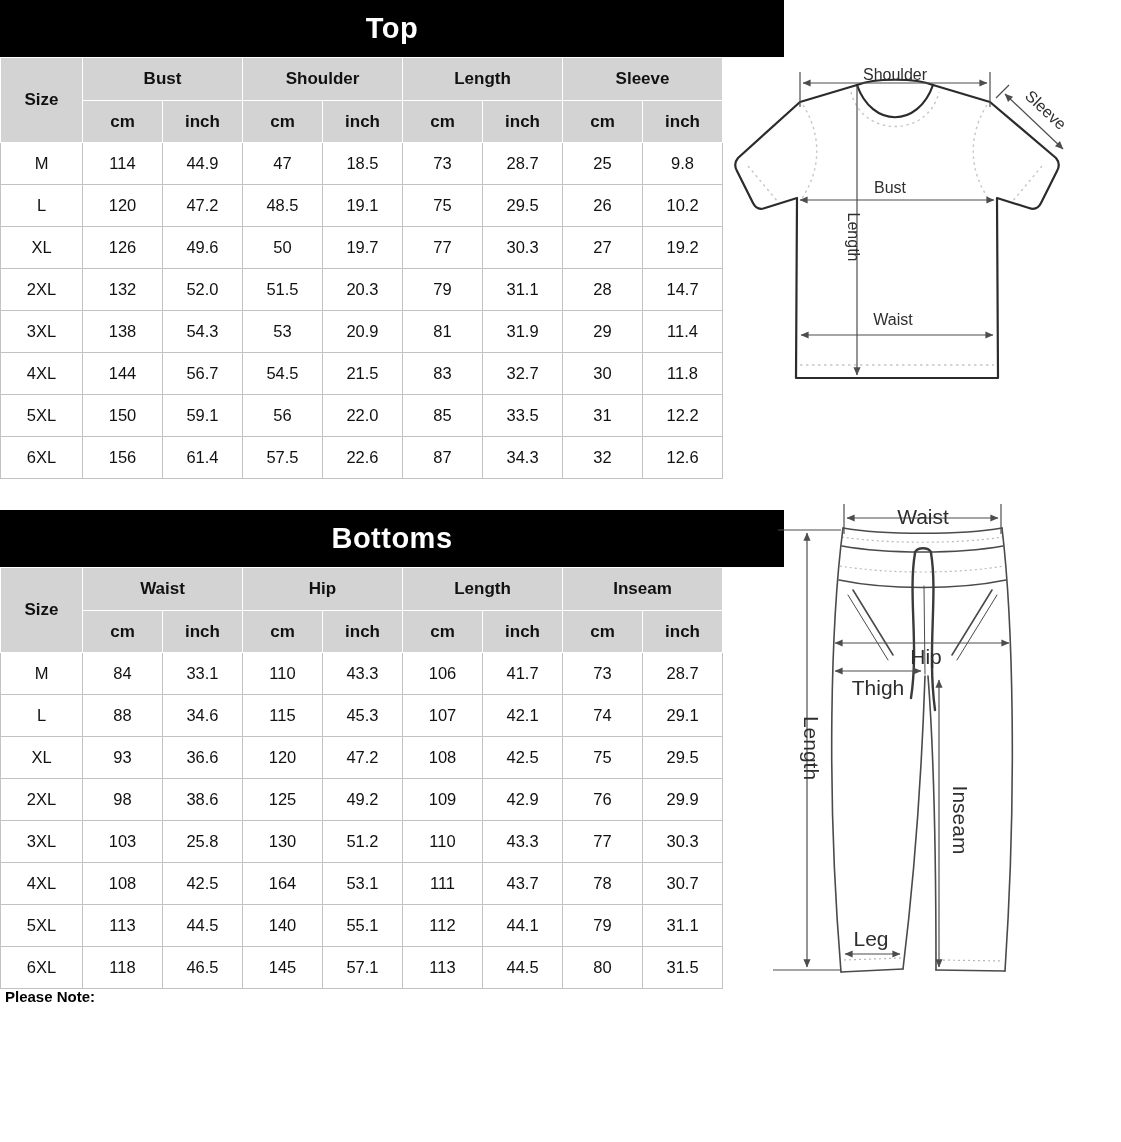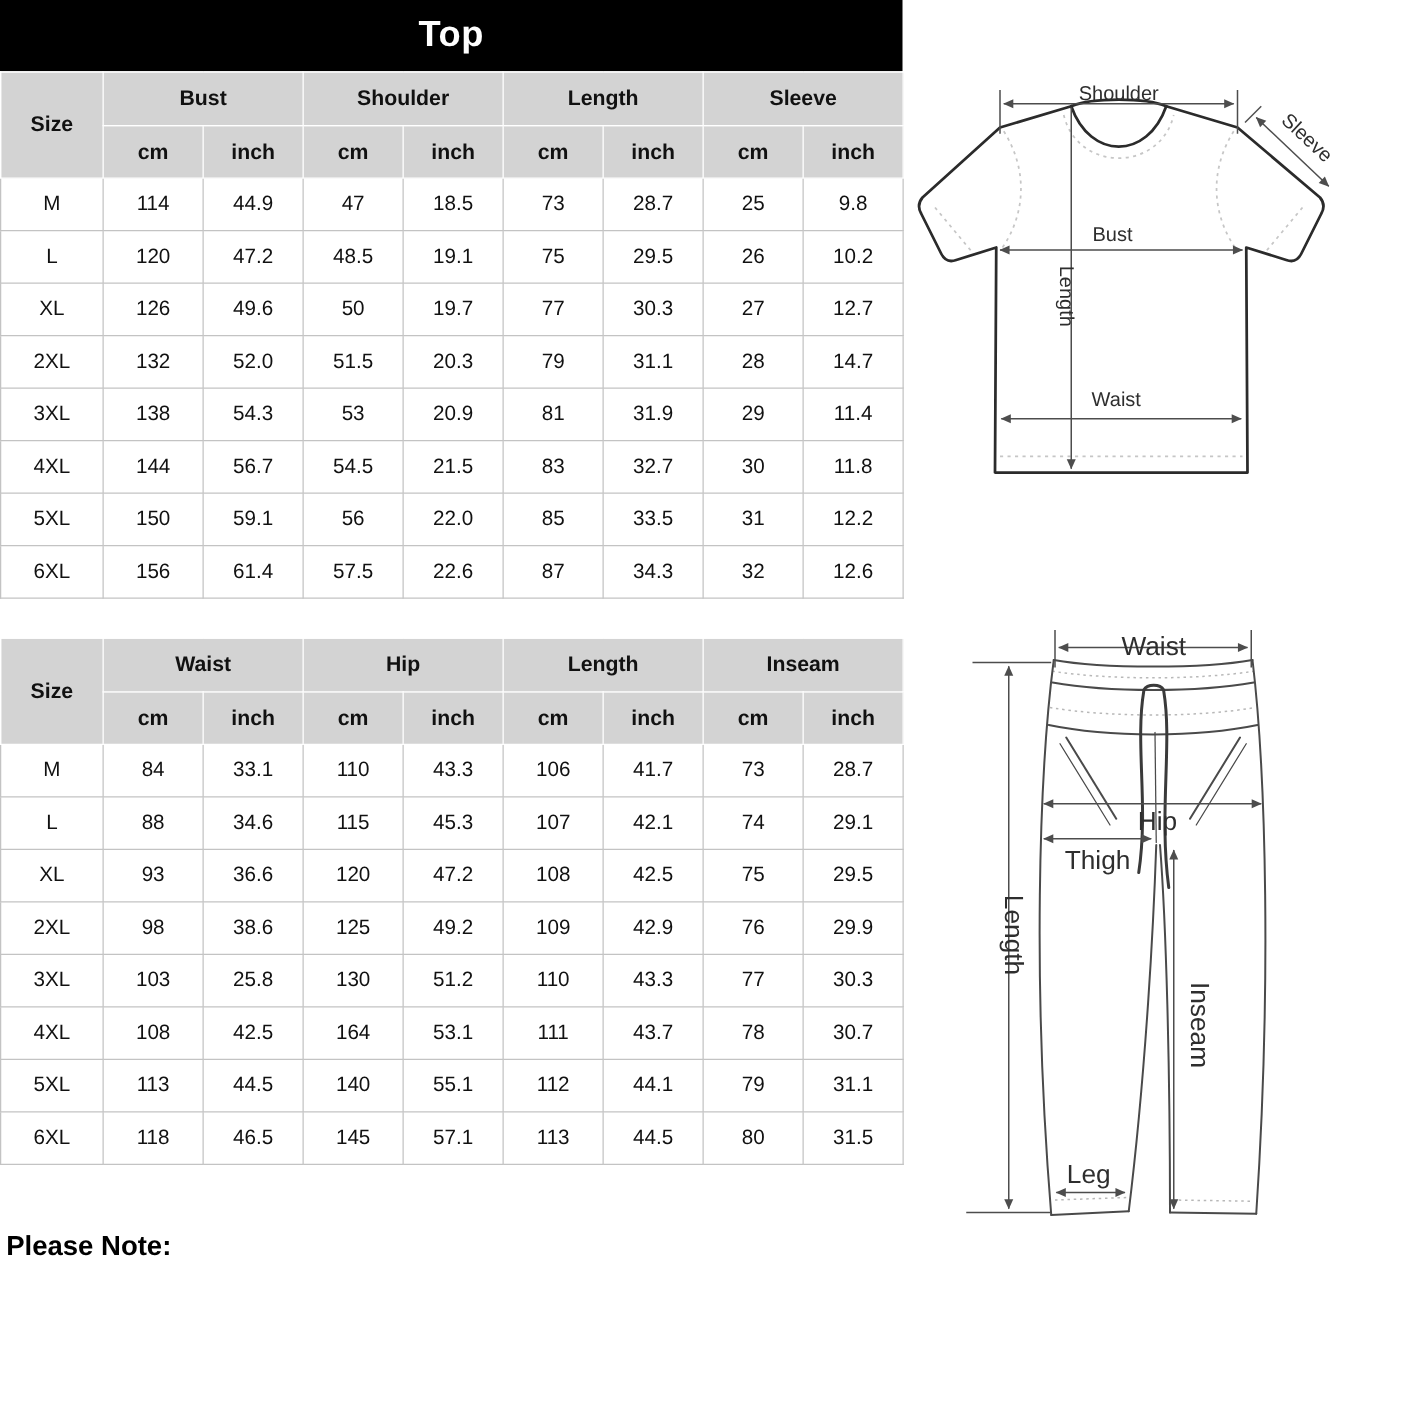--- a/index.html
+++ b/index.html
@@ -2,21 +2,21 @@
 <html><head>
 <meta charset="utf-8">
 <style>
   html,body{margin:0;padding:0;background:#fff;}
   .page{
     position:relative;width:1121px;height:1142px;background:#fff;overflow:hidden;
     font-family:"Liberation Sans", sans-serif;color:#111;
   }
   .tbl-section{position:absolute;left:0;width:722px;}
   .tbl-title{
-    width:722px;height:57px;background:#000;color:#fff;
+    width:784px;height:57px;background:#000;color:#fff;
     display:flex;align-items:center;justify-content:center;
     font-size:29px;font-weight:bold;letter-spacing:0.5px;
   }
   table.size-table{
     border-collapse:collapse;table-layout:fixed;width:722px;
     font-size:16.5px;
   }
   col.c-size{width:82px;}
   col.c-val{width:80px;}
   table.size-table th{
@@ -32,21 +32,21 @@
   }
   svg.diagram{position:absolute;}
   svg.shirt{left:722px;top:50px;}
   svg.pants{left:722px;top:490px;}
   svg text{
     font-family:"Liberation Sans", sans-serif;fill:#2e2e2e;
   }
   .shirt-label{font-size:16px;}
   .pants-label{font-size:21px;}
   .notes{position:absolute;left:5px;top:986px;width:740px;}
-  .notes p{margin:0 0 20px 0;font-size:22px;font-weight:bold;line-height:21px;color:#000;}
+  .notes p{margin:0 0 20px 0;font-size:15px;font-weight:bold;line-height:21px;color:#000;}
 </style>
 </head>
 <body>
 
 <div class="page">
 
   <section class="tbl-section" style="top:0;">
     <div class="tbl-title">Top</div>
     <table class="size-table">
       <colgroup>
@@ -104,21 +104,21 @@
           </tr>
           <tr>
             <td>XL</td>
             <td>126</td>
             <td>49.6</td>
             <td>50</td>
             <td>19.7</td>
             <td>77</td>
             <td>30.3</td>
             <td>27</td>
-            <td>12.7</td>
+            <td>19.2</td>
           </tr>
           <tr>
             <td>2XL</td>
             <td>132</td>
             <td>52.0</td>
             <td>51.5</td>
             <td>20.3</td>
             <td>79</td>
             <td>31.1</td>
             <td>28</td>
@@ -206,20 +206,21 @@
     </g>
 
     <text class="shirt-label" x="173" y="30" text-anchor="middle">Shoulder</text>
     <text class="shirt-label" x="320" y="64" text-anchor="middle" transform="rotate(43 320 64)">Sleeve</text>
     <text class="shirt-label" x="168" y="143" text-anchor="middle">Bust</text>
     <text class="shirt-label" x="126" y="187" text-anchor="middle" transform="rotate(90 126 187)">Length</text>
     <text class="shirt-label" x="171" y="275" text-anchor="middle">Waist</text>
   </svg>
 
   <section class="tbl-section" style="top:510px;">
+    <div class="tbl-title">Bottoms</div>
     <table class="size-table">
       <colgroup>
           <col class="c-size">
           <col class="c-val">
           <col class="c-val">
           <col class="c-val">
           <col class="c-val">
           <col class="c-val">
           <col class="c-val">
           <col class="c-val">

